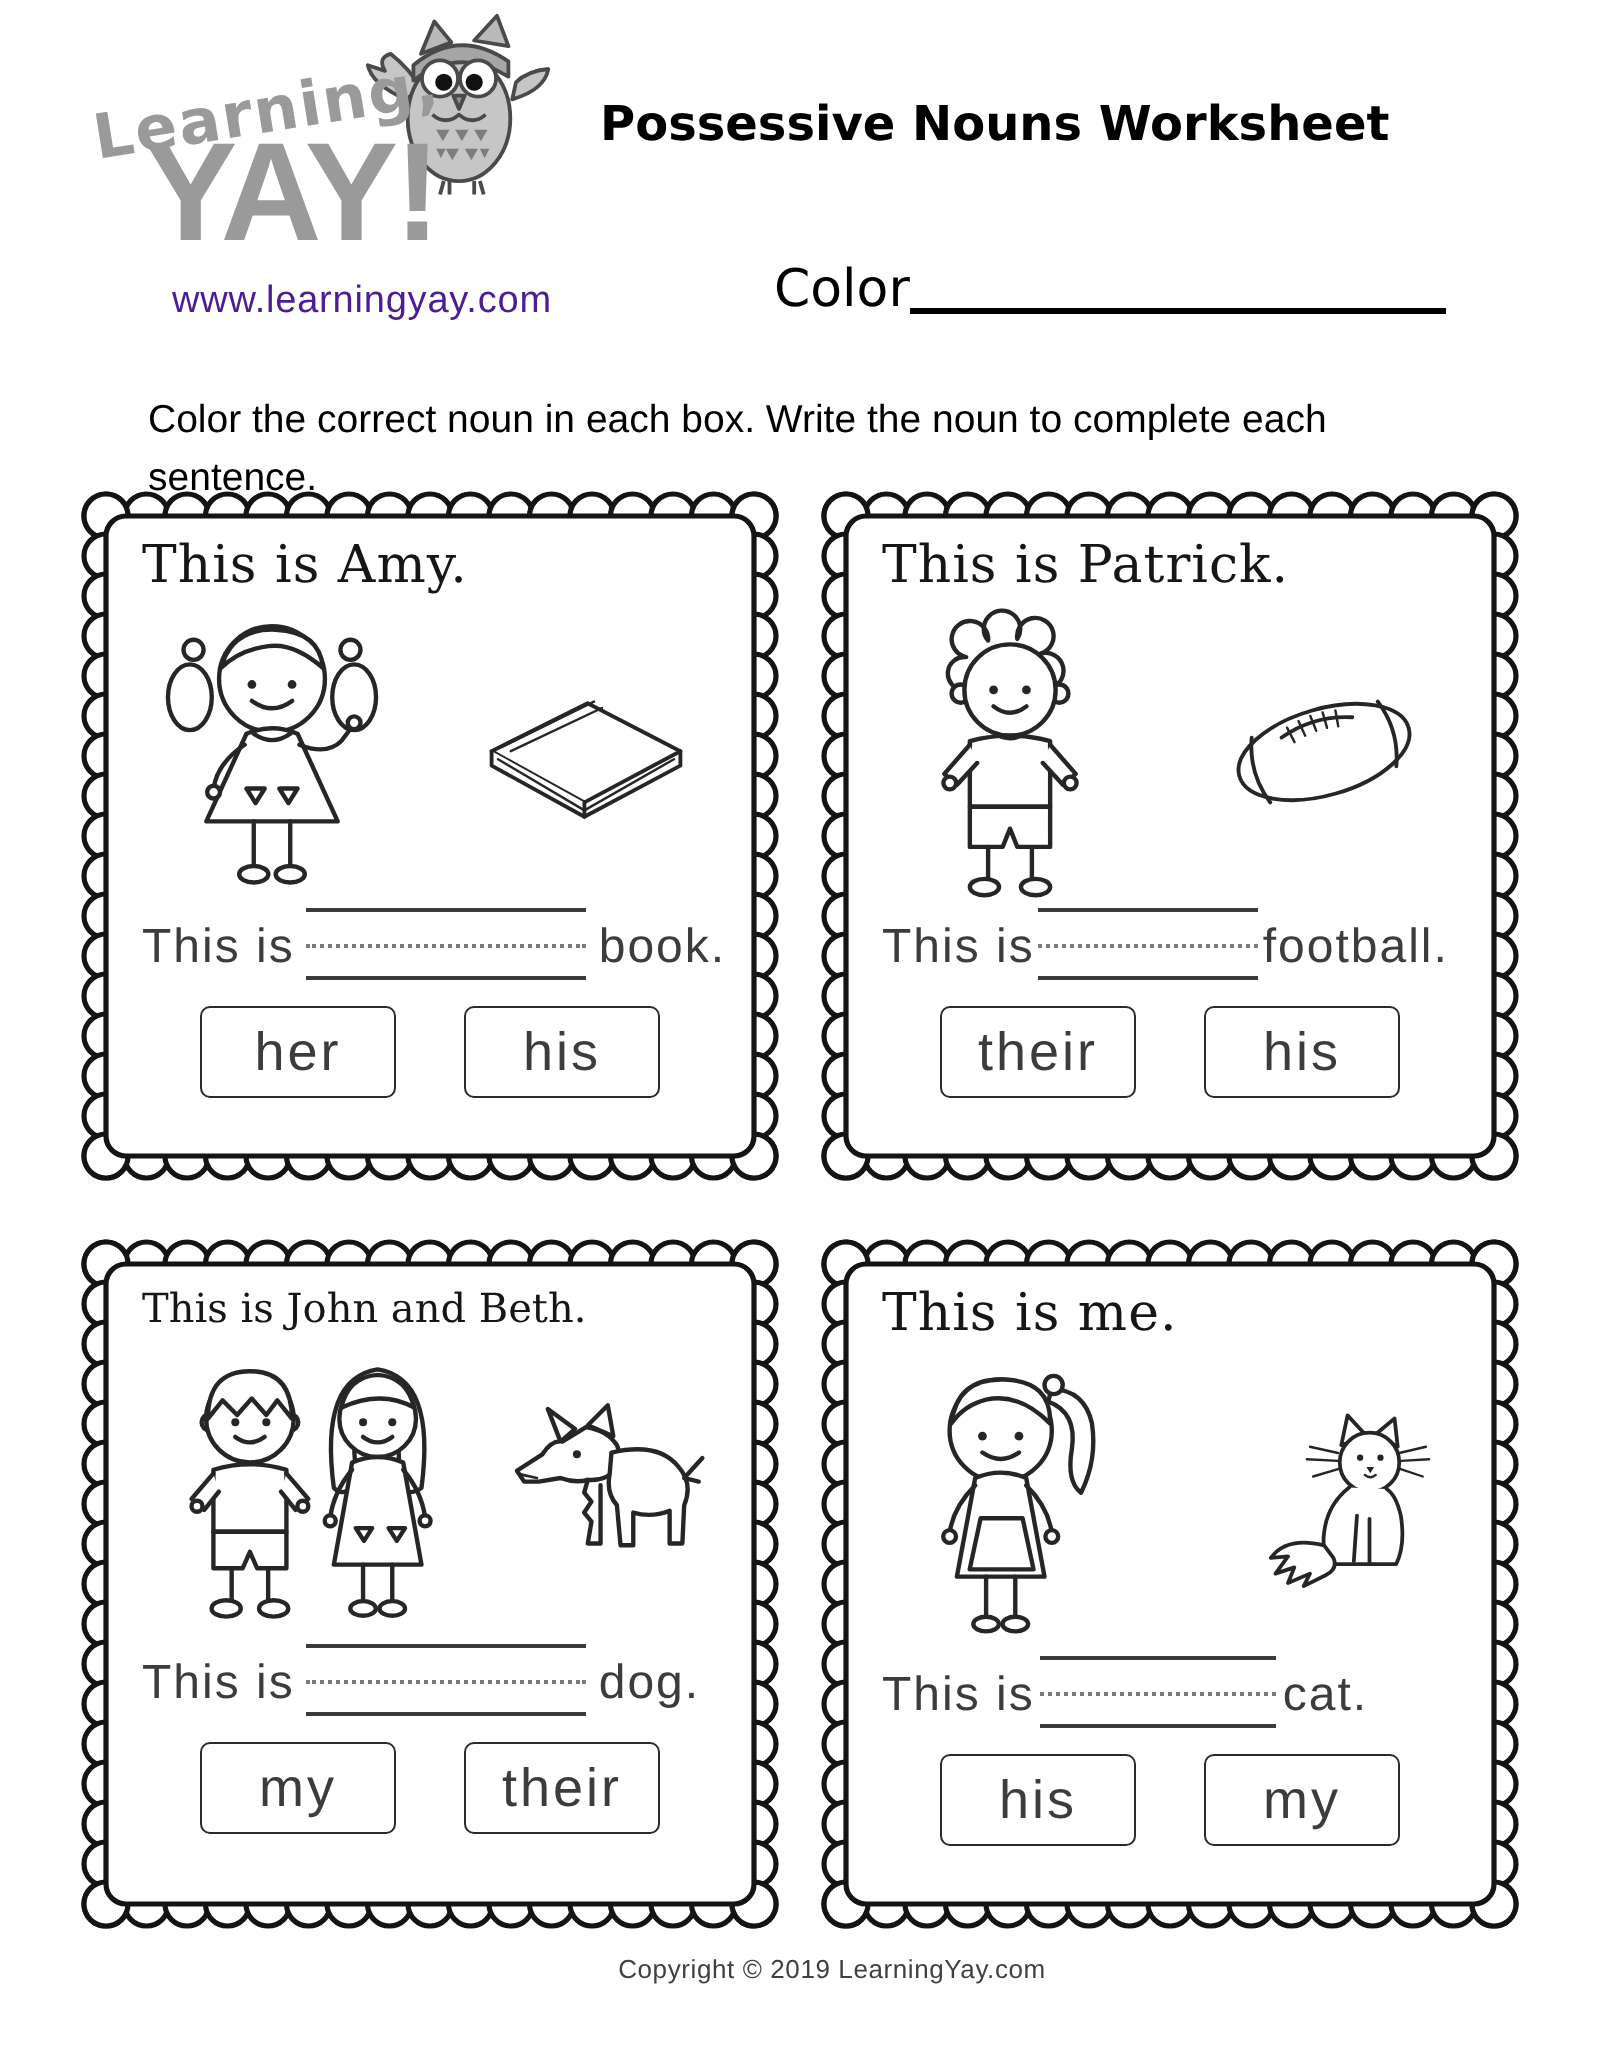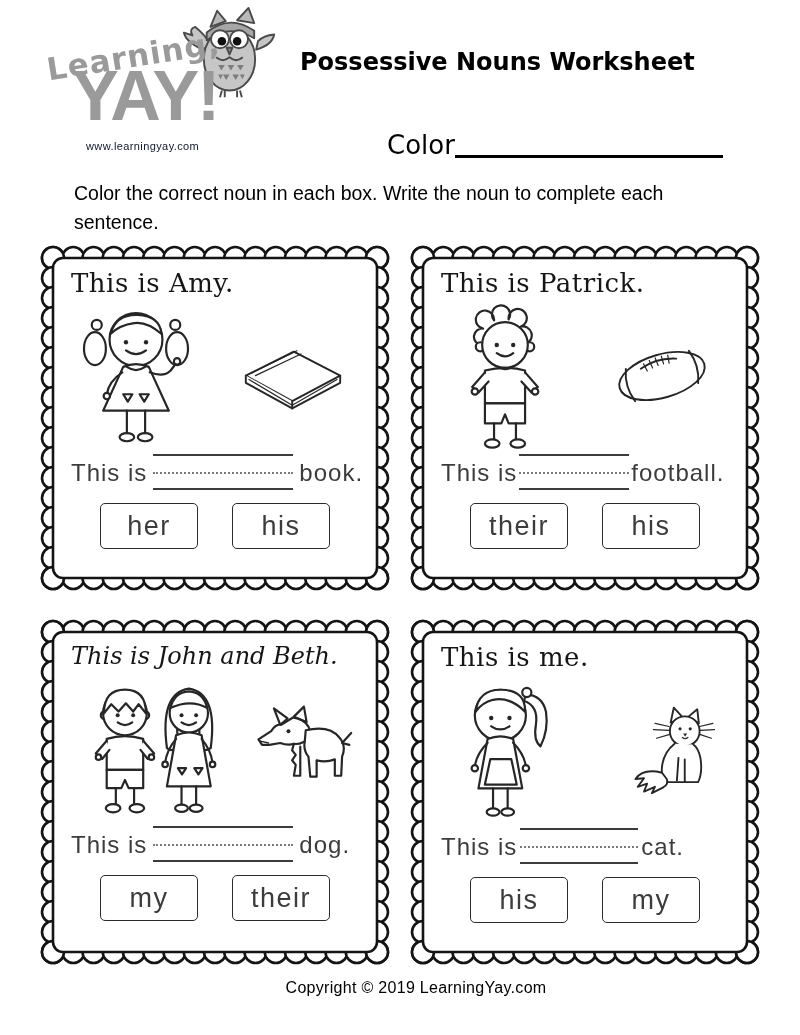--- a/index.html
+++ b/index.html
@@ -5,64 +5,64 @@
   html,body{margin:0;padding:0;background:#fff;}
   .page{position:relative;width:800px;height:1035px;background:#fff;overflow:hidden;
         font-family:"Liberation Sans",sans-serif;color:#1a1a1a;}
 
   
   .logo{position:absolute;left:42px;top:8px;width:250px;height:155px;}
   .logo-learning{position:absolute;left:4px;top:30px;font-family:"DejaVu Sans",sans-serif;
         font-weight:bold;font-size:31px;color:#9a9a9a;transform:rotate(-9deg);letter-spacing:1px;}
   .logo-yay{position:absolute;left:30px;top:48px;font-family:Liberation Sans, sans-serif;
         font-weight:bold;font-size:70px;color:#9a9a9a;letter-spacing:-2px;}
-  .logo-url{position:absolute;left:44px;top:132px;font-size:11px;color:#0f172a;letter-spacing:.4px;}
+  .logo-url{position:absolute;left:44px;top:132px;font-size:19px;color:#4c1d95;letter-spacing:.4px;}
   .owl{position:absolute;left:140px;top:-2px;width:95px;height:95px;}
 
   .title{position:absolute;left:300px;top:48px;width:420px;
         font-family:"DejaVu Sans",sans-serif;font-weight:bold;font-size:24px;color:#000;margin:0;}
   .name-row{position:absolute;left:387px;top:130px;font-family:"DejaVu Sans",sans-serif;
         font-size:26px;color:#000;white-space:nowrap;}
   .name-line{display:inline-block;width:268px;height:24px;border-bottom:3px solid #000;
         vertical-align:-4px;}
 
-  .instructions{position:absolute;left:74px;top:179px;width:665px;font-size:19.5px;
+  .instructions{position:absolute;left:74px;top:196px;width:665px;font-size:19.5px;
         line-height:1.5;color:#000;margin:0;}
 
   
   .grid{position:absolute;left:38px;top:243px;display:grid;
         grid-template-columns:354px 354px;gap:24px 16px;}
   .card{position:relative;width:354px;height:350px;}
   svg.scallops{position:absolute;inset:0;overflow:visible;}
   svg.scallops circle, svg.scallops rect{fill:#fff;stroke:#141414;stroke-width:2.6;}
   .card-content{position:absolute;left:15px;top:15px;right:15px;bottom:15px;
         padding:8px 18px 12px;box-sizing:border-box;}
   .card h2{font-family:"DejaVu Serif",serif;font-weight:normal;font-size:26px;
         color:#161616;margin:2px 0 4px;letter-spacing:.5px;}
-  .card.c3 h2{font-size:24px;letter-spacing:0;font-style:italic;}
+  .card.c3 h2{font-size:20px;letter-spacing:0;}
   .illos{height:148px;display:flex;align-items:center;justify-content:space-between;padding:0 6px;}
   .illos svg{flex:0 0 auto;}
 
   .sentence{font-size:24px;letter-spacing:1px;color:#3c3c3c;white-space:nowrap;margin-top:4px;}
   .write-line{display:inline-block;position:relative;width:140px;height:32px;margin:0 6px;
         border-top:2px solid #3c3c3c;border-bottom:2px solid #3c3c3c;vertical-align:-9px;}
   .write-line::after{content:"";position:absolute;left:0;right:0;top:50%;
         border-top:2px dotted #7a7a7a;}
   .card.c2 .write-line{width:110px;margin:0 2px;}
   .card.c4 .write-line{width:118px;margin:0 3px;}
 
   .options{display:flex;justify-content:center;gap:34px;margin-top:13px;}
   .option-btn{min-width:98px;height:46px;padding:0 16px;background:#fff;
         border:1.8px solid #2b2b2b;border-radius:5px;font-family:"Liberation Sans",sans-serif;
         font-size:27px;color:#3c3c3c;letter-spacing:1.5px;display:flex;align-items:center;
         justify-content:center;box-sizing:border-box;}
 
   
-  .footer{position:absolute;left:0;right:0;top:976px;text-align:center;font-size:16px;
-        color:#000000;line-height:1.45;letter-spacing:.3px;padding-left:32px;}
+  .footer{position:absolute;left:0;right:0;top:976px;text-align:center;font-size:13px;
+        color:#404040;line-height:1.45;letter-spacing:.3px;padding-left:32px;}
 
   
   .art{fill:#fff;stroke:#262626;stroke-width:2.4;stroke-linecap:round;stroke-linejoin:round;}
   .art .nf{fill:none;}
   .art .dot{fill:#262626;stroke:none;}
   .art .thin{stroke-width:1.5;}
 </style>
 </head>
 <body>
 

